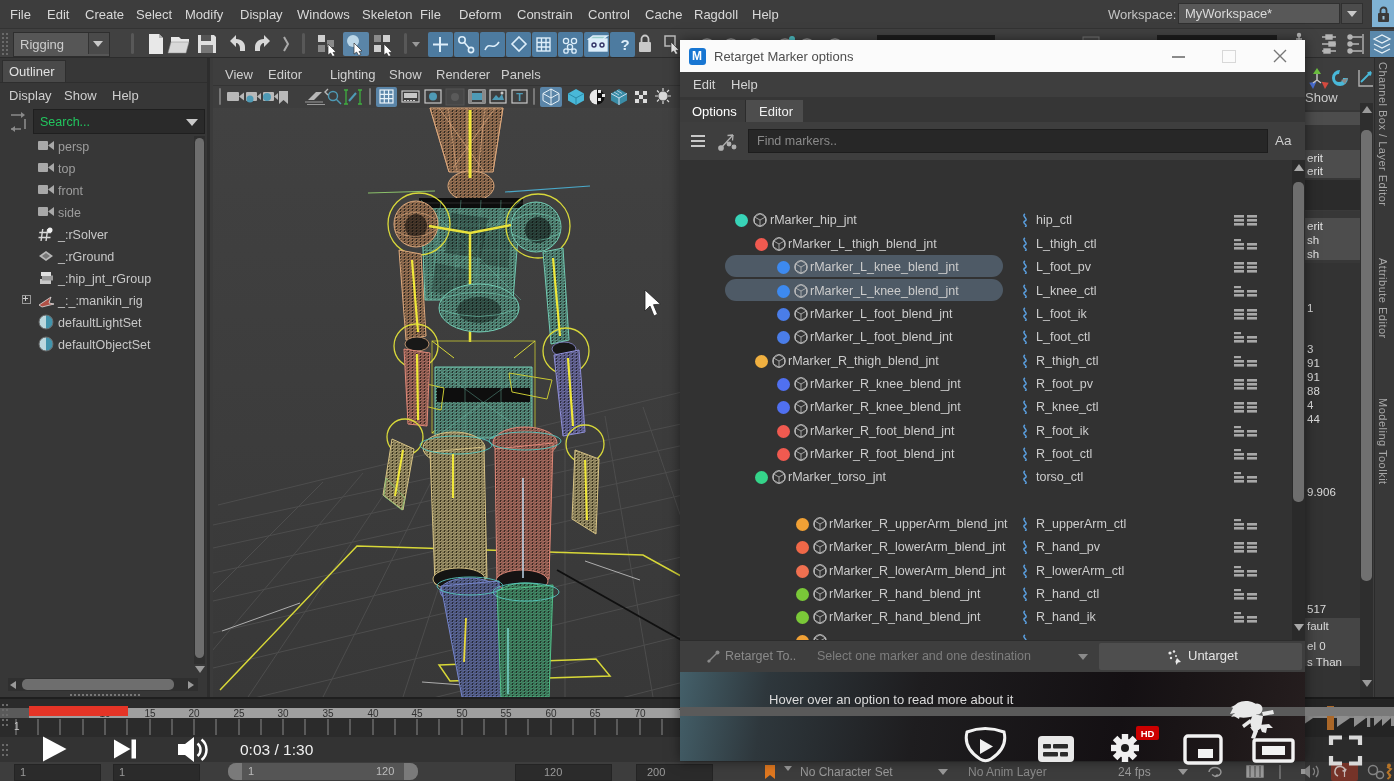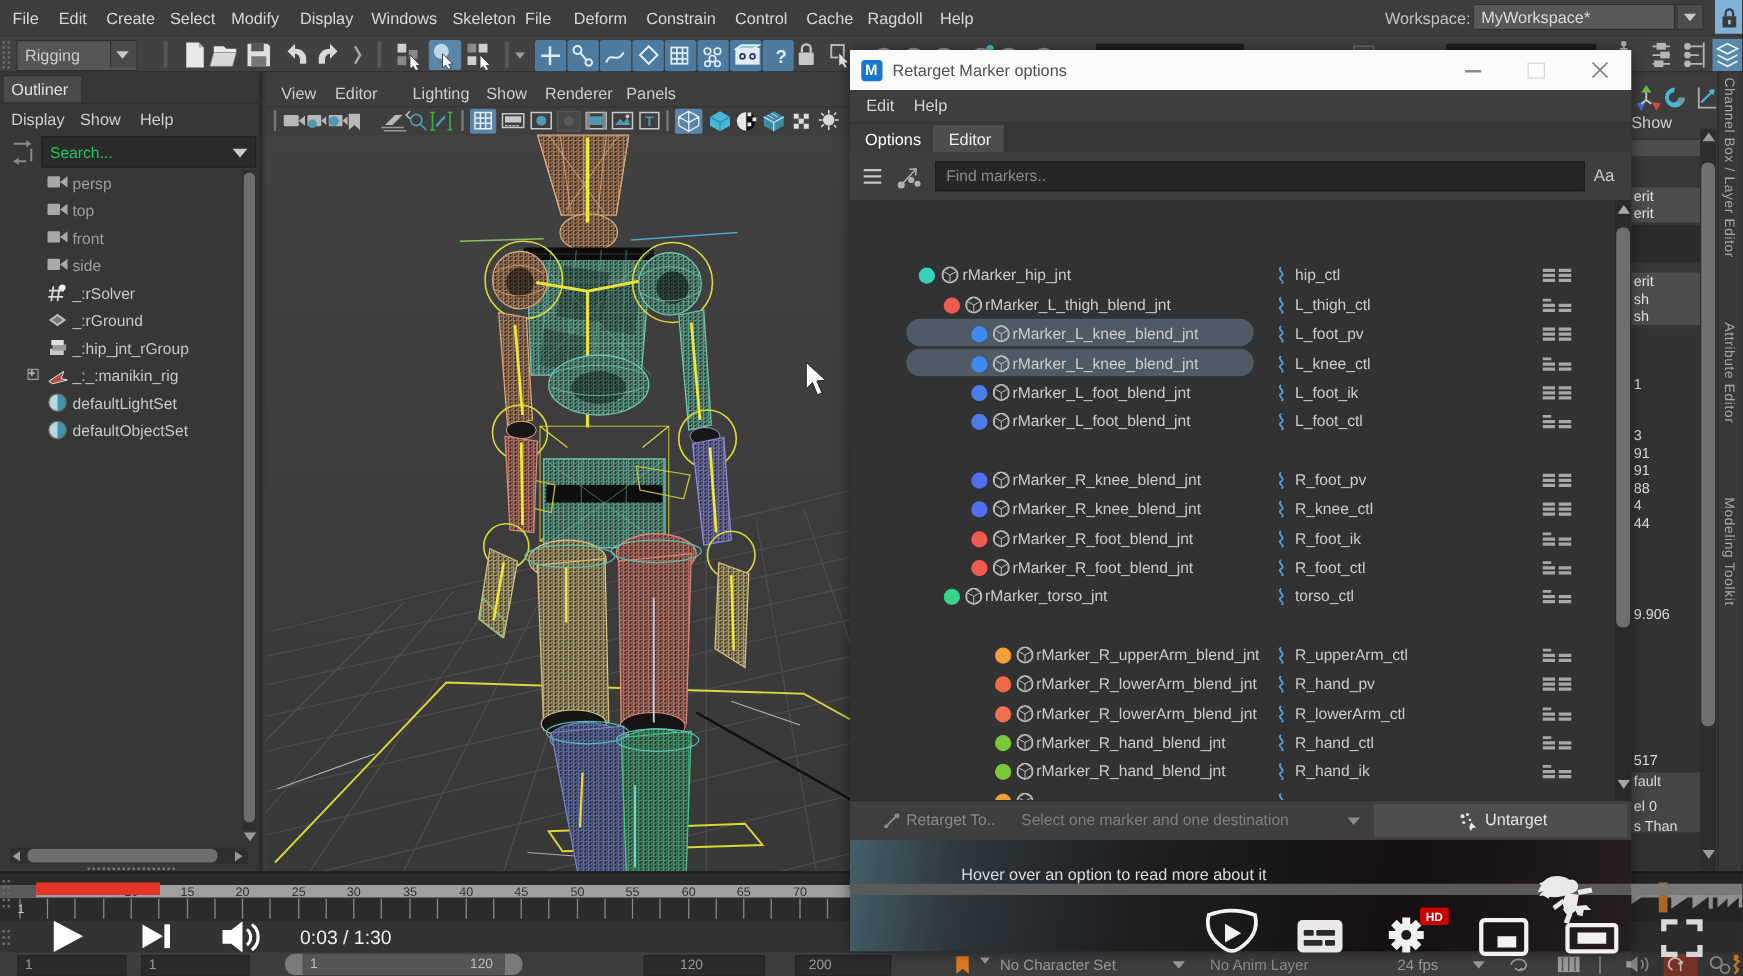--- a/index.html
+++ b/index.html
@@ -944,20 +944,34 @@
         <span class="txt" style="left:130px;top:4px">rMarker_L_foot_blend_jnt</span>
         <svg class="abs" style="left:338px;top:4px" width="14" height="14">
             <use href="#s_squig"></use>
           </svg>
         <span class="txt" style="left:356px;top:4px">L_foot_ctl</span>
         <svg class="abs" style="left:554px;top:4px" width="26" height="15">
             <use href="#s_tablehalf"></use>
           </svg>
       </div>
 
+      <div class="treerow" style="top:190px">
+        <div class="dot" style="left:75px;background:#f0b040"></div>
+        <svg class="abs" style="left:92px;top:4px" width="14" height="14">
+            <use href="#s_sphere"></use>
+          </svg>
+        <span class="txt" style="left:108px;top:4px">rMarker_R_thigh_blend_jnt</span>
+        <svg class="abs" style="left:338px;top:4px" width="14" height="14">
+            <use href="#s_squig"></use>
+          </svg>
+        <span class="txt" style="left:356px;top:4px">R_thigh_ctl</span>
+        <svg class="abs" style="left:554px;top:4px" width="26" height="15">
+            <use href="#s_tablehalf"></use>
+          </svg>
+      </div>
 
       <div class="treerow" style="top:213px">
         <div class="dot" style="left:97px;background:#5070f0"></div>
         <svg class="abs" style="left:114px;top:4px" width="14" height="14">
             <use href="#s_sphere"></use>
           </svg>
         <span class="txt" style="left:130px;top:4px">rMarker_R_knee_blend_jnt</span>
         <svg class="abs" style="left:338px;top:4px" width="14" height="14">
             <use href="#s_squig"></use>
           </svg>

